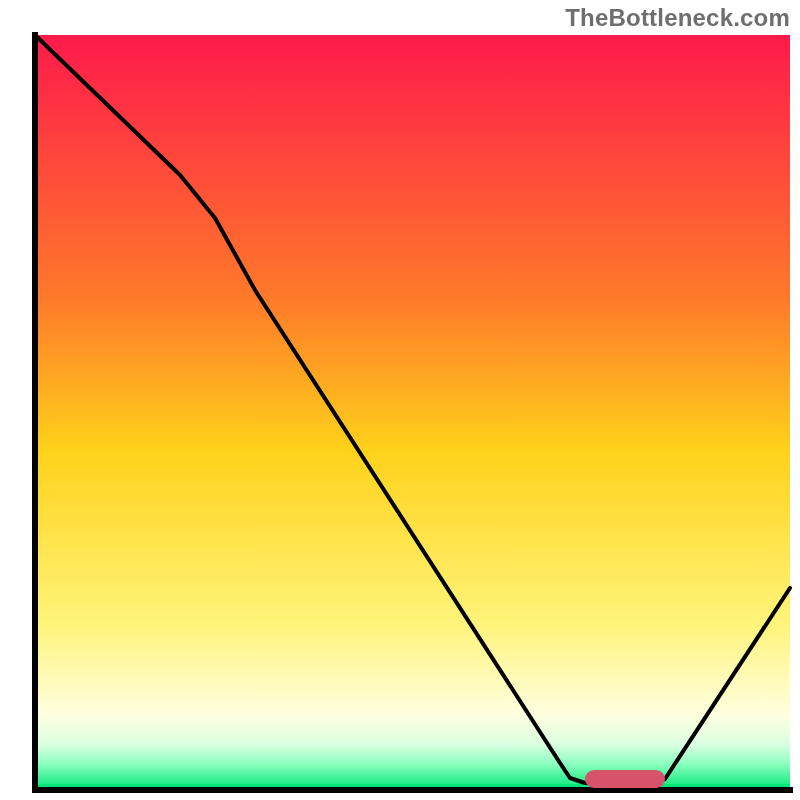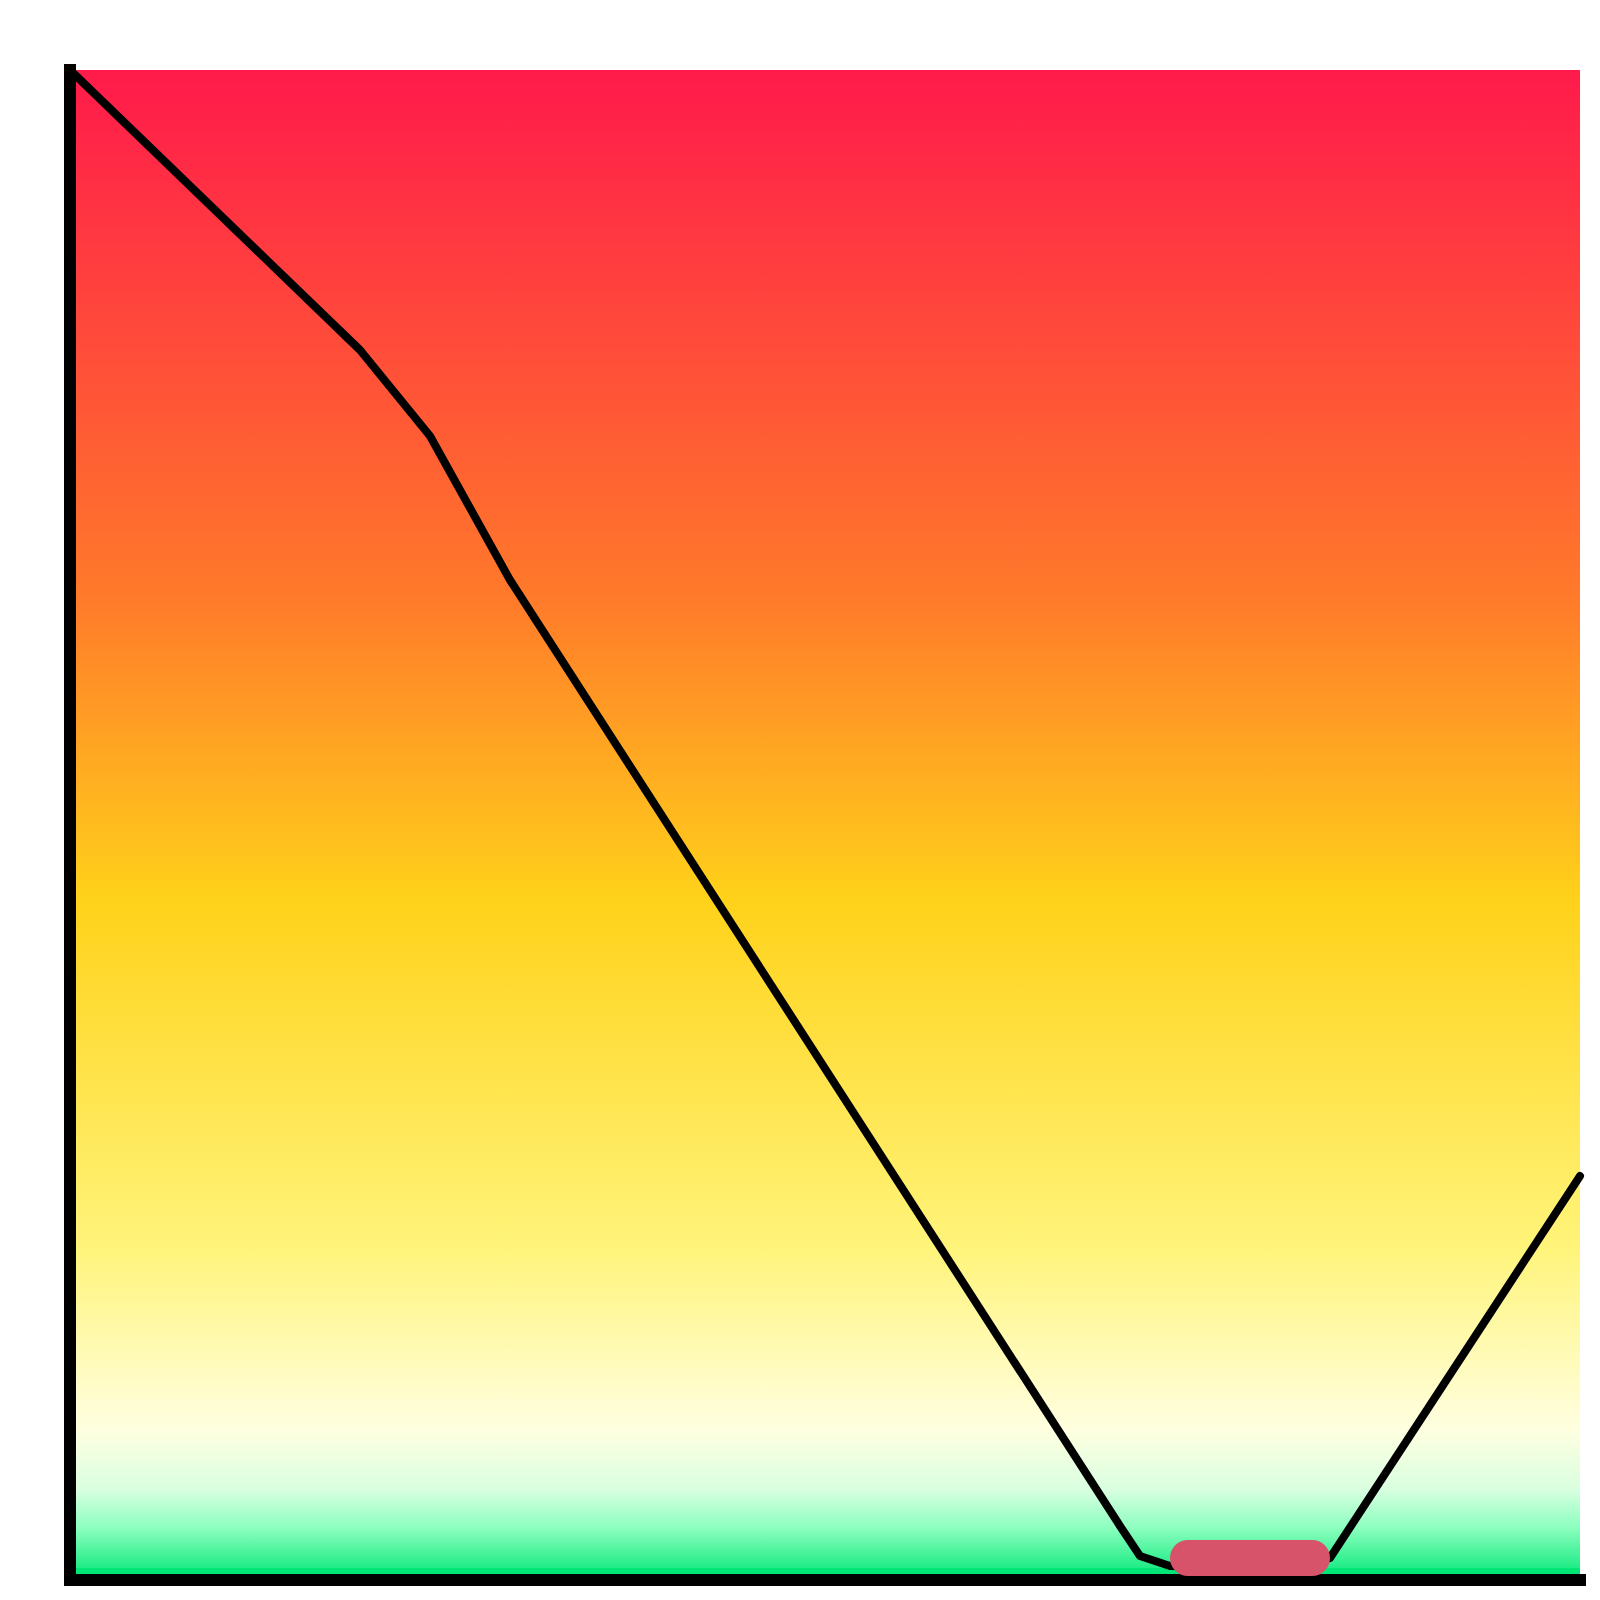--- a/index.html
+++ b/index.html
@@ -34,20 +34,21 @@
     width: 800px;
     height: 800px;
     display: block;
   }
 </style>
 </head>
 <body>
 
 <div class="stage">
 
+  <div class="watermark">TheBottleneck.com</div>
 
   <svg class="chart" viewBox="0 0 800 800">
     <defs>
       <linearGradient id="bg-grad" x1="0" y1="0" x2="0" y2="1">
       <stop offset="0.00%" stop-color="#ff1a4b"></stop>
           <stop offset="35.00%" stop-color="#ff7a2a"></stop>
           <stop offset="55.00%" stop-color="#ffd21a"></stop>
           <stop offset="78.00%" stop-color="#fff47a"></stop>
           <stop offset="90.00%" stop-color="#ffffe0"></stop>
           <stop offset="94.00%" stop-color="#d9ffe0"></stop>

